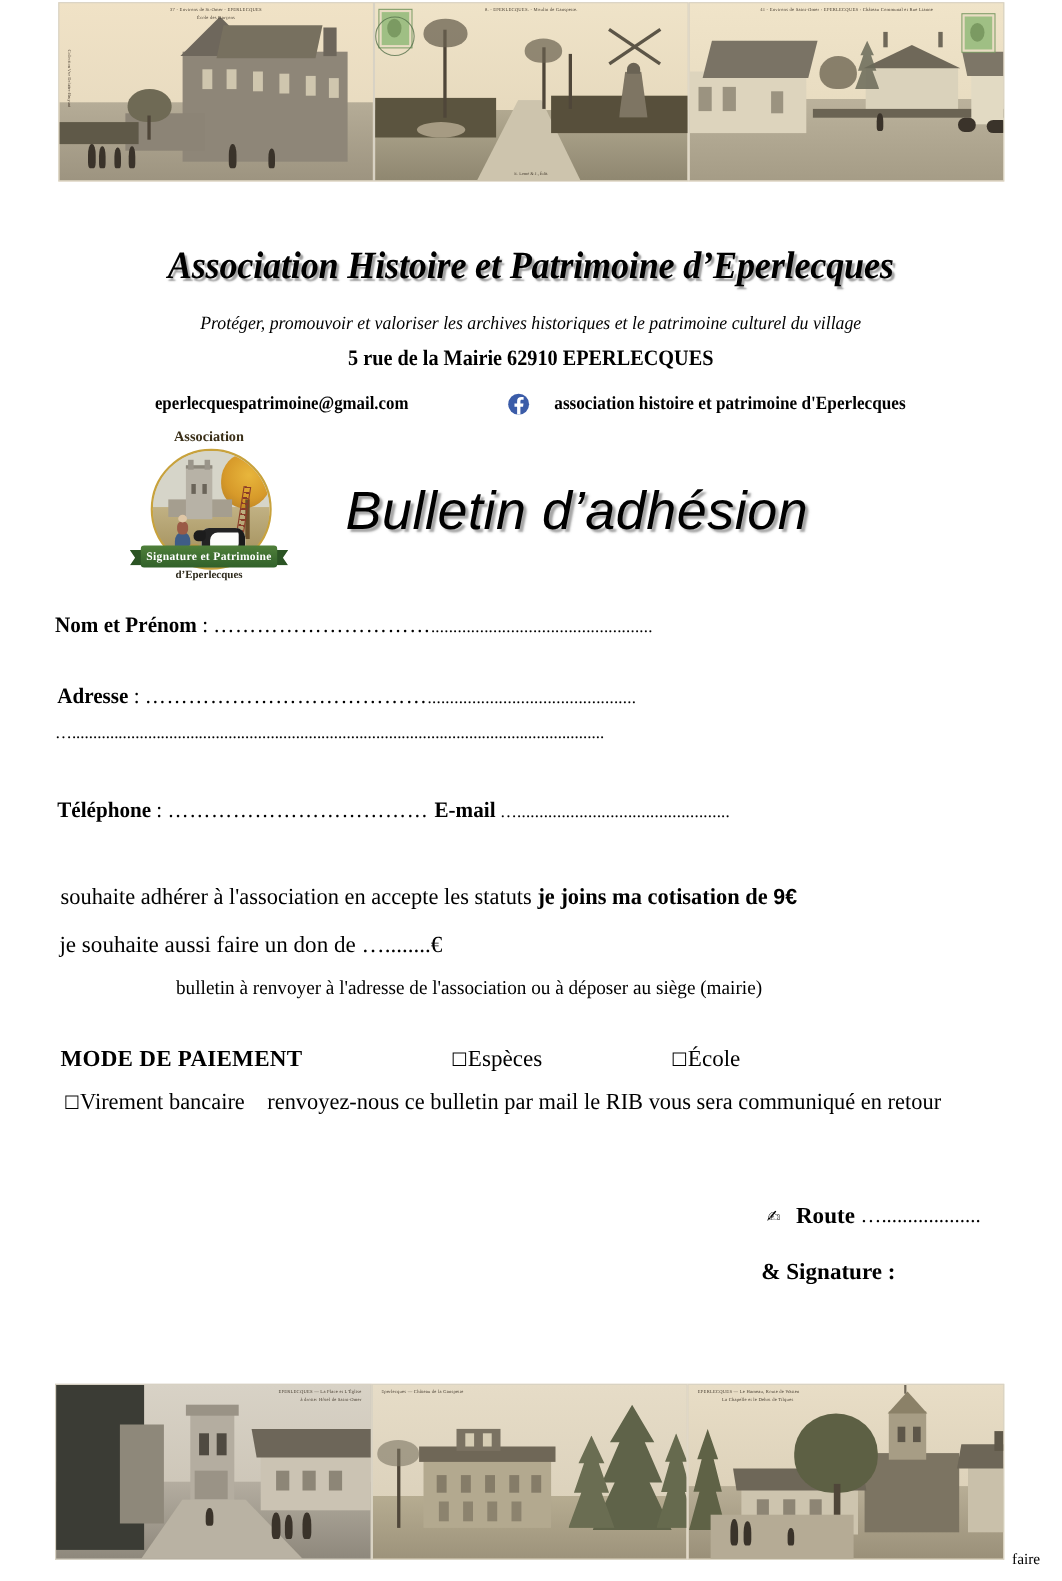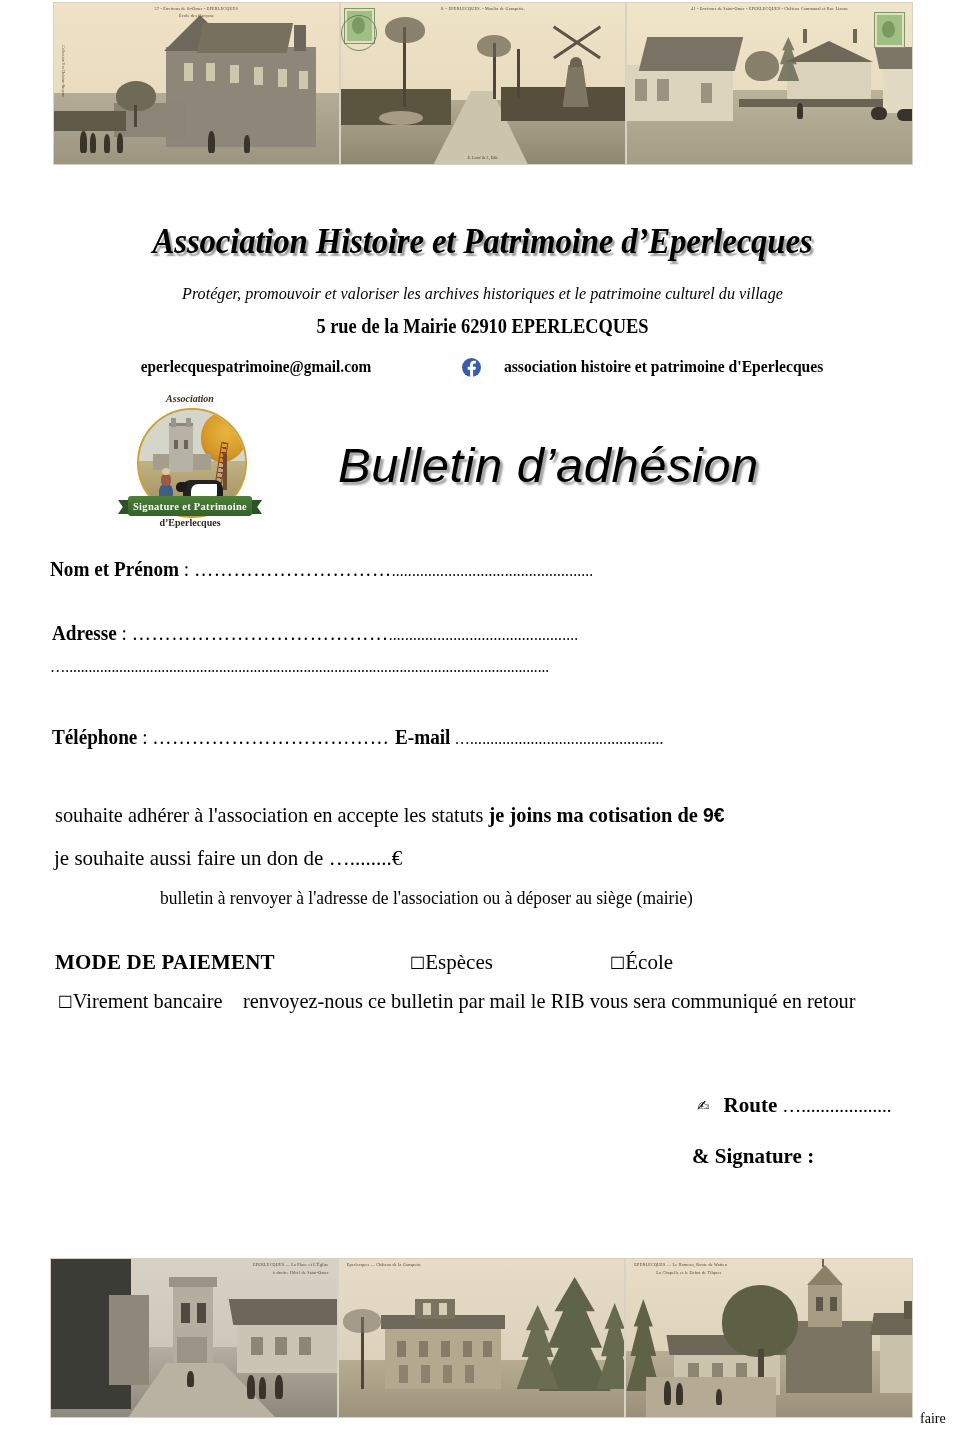--- a/index.html
+++ b/index.html
@@ -150,21 +150,21 @@
   #logo {
     position: absolute; left: 120px; top: 388px;
     width: 140px; height: 150px;
   }
   #logo .logo-arc {
     position: absolute; left: 0; top: 0; width: 140px; height: 42px;
     text-align: center;
   }
   #logo .logo-arc span {
     font-family: "Liberation Serif", serif;
-    font-size: 10px; font-weight: bold; font-style: italic;
+    font-size: 13px; font-weight: bold; 
     color: #3a2f18; display: inline-block;
   }
   #logo .logo-circle {
     position: absolute; left: 17px; top: 20px;
     width: 106px; height: 106px; border-radius: 50%;
     border: 2.5px solid #c8a23c;
     overflow: hidden;
     background: linear-gradient(#d9d7c6 0%, #cfcbb3 46%, #b9a878 62%, #a8955f 100%);
   }
   .logo-sky { position: absolute; left:0; top:0; right:0; height: 48%; background: #d6d5c9; }
@@ -245,21 +245,21 @@
   .logo-banner-tail-l { left: 0; clip-path: polygon(0 0,100% 0,100% 100%,0 100%,30% 50%); }
   .logo-banner-tail-r { right: 0; clip-path: polygon(0 0,100% 0,70% 50%,100% 100%,0 100%); }
   .logo-sub {
     position: absolute; left: 0; right: 0; bottom: -2px; text-align: center;
     font-size: 10px; font-weight: bold; font-family: "Liberation Serif", serif;
     color: #2e2a1c;
   }
 
   
   #bulletin-title {
-    position: absolute; left: 338px; top: 437px;
+    position: absolute; left: 314px; top: 437px;
     font-family: "Liberation Sans", "DejaVu Sans", sans-serif;
     font-style: italic; font-weight: normal;
     font-size: 49px;
     letter-spacing: 0.5px;
     text-shadow: 3px 3px 2px rgba(140,140,140,0.8);
     white-space: nowrap;
   }
 
   
   .field-row {

